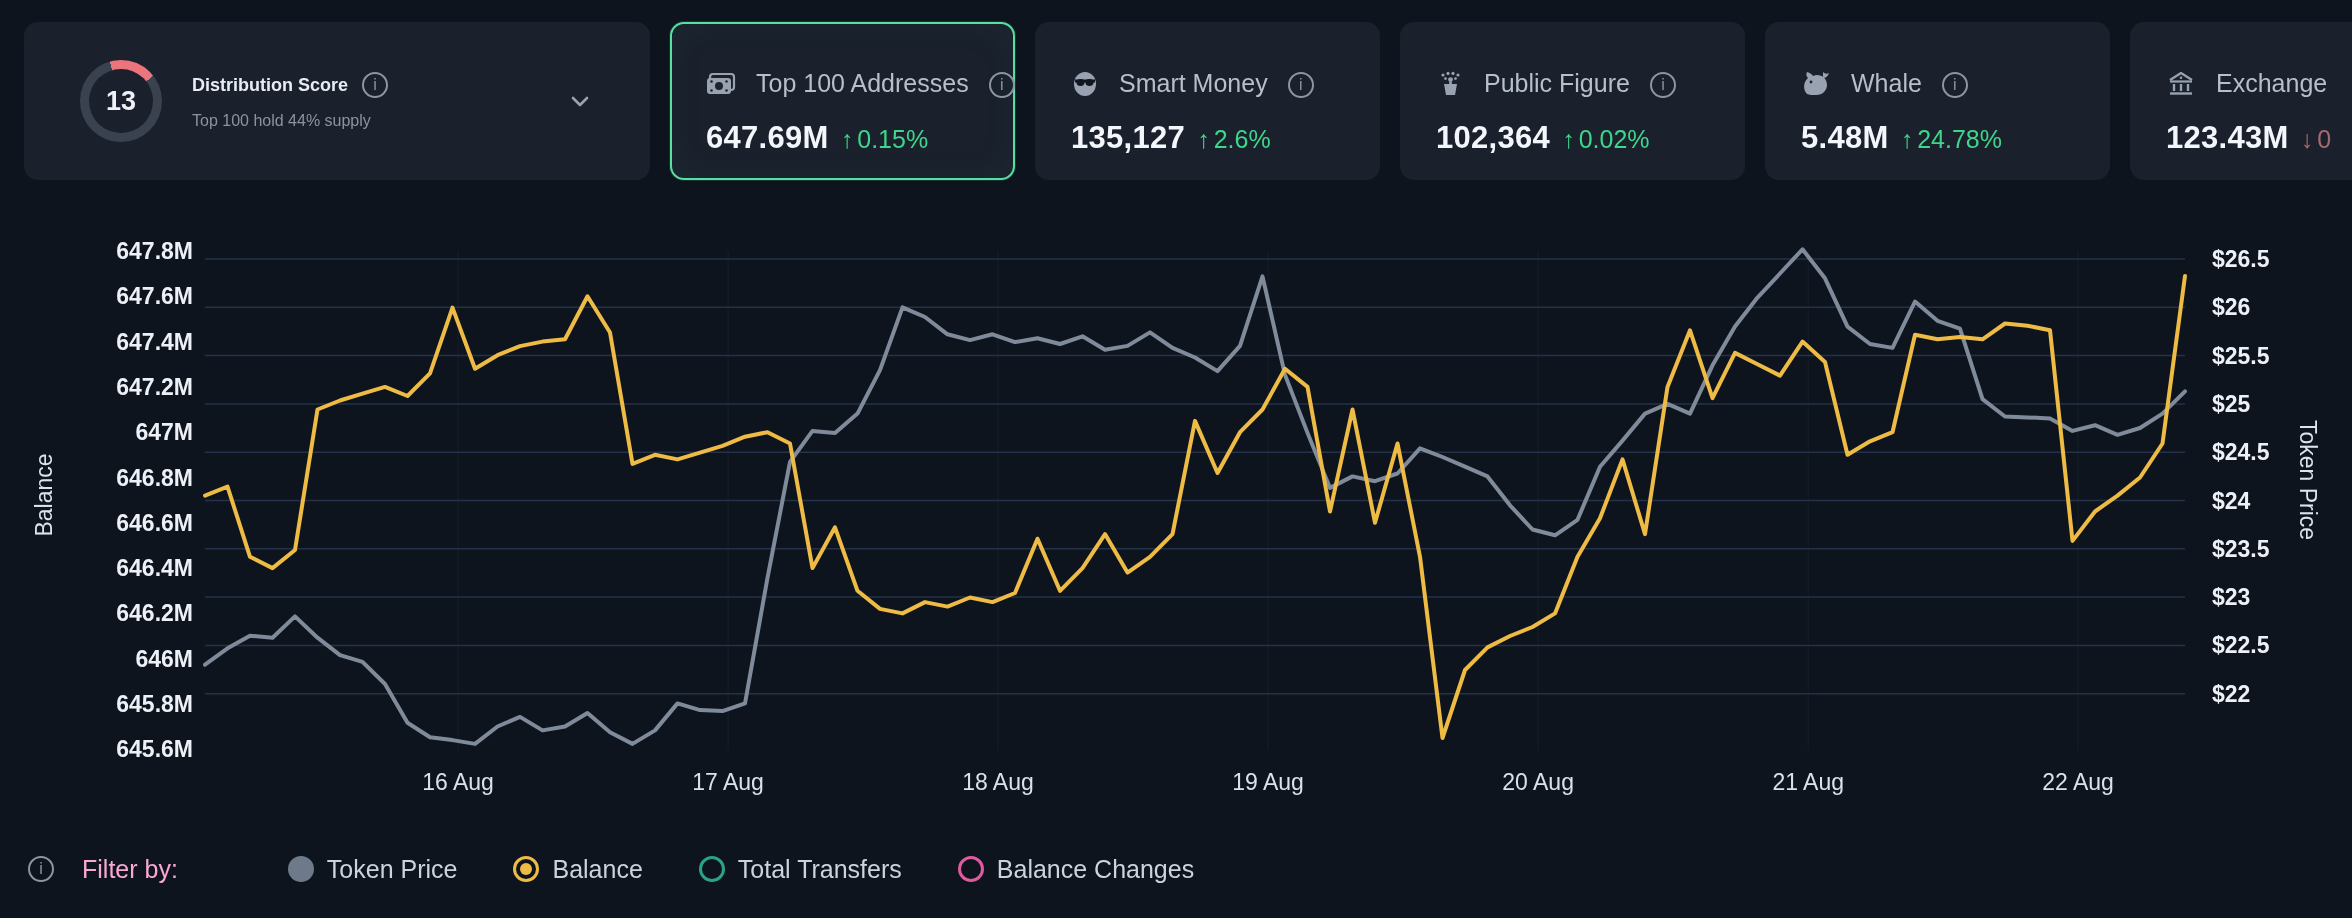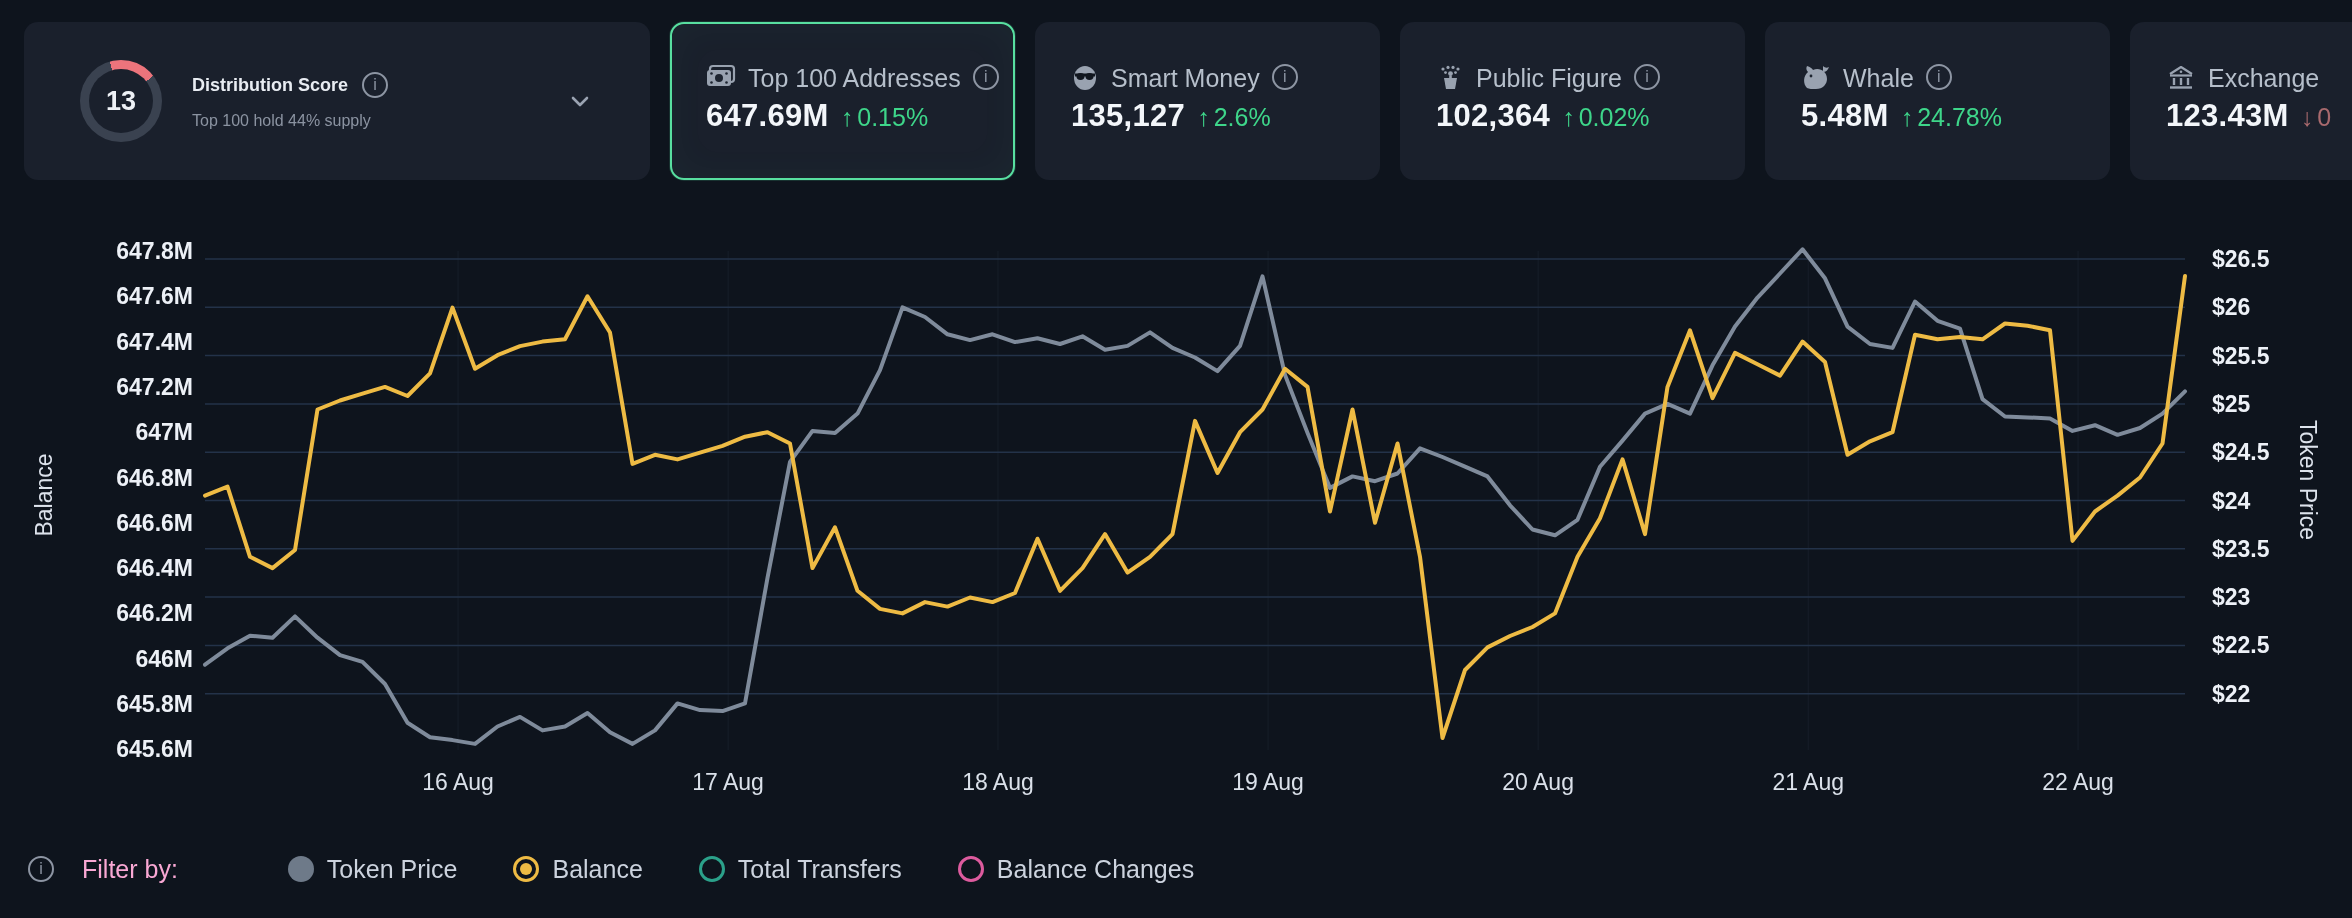--- a/index.html
+++ b/index.html
@@ -6,23 +6,23 @@
   #app{position:relative;width:2352px;height:918px;background:#0e141d;overflow:hidden;
        font-family:"Liberation Sans","DejaVu Sans",sans-serif;color:#e9eef5;}
 
   
   .cards-row{position:absolute;left:24px;top:22px;height:158px;display:flex;gap:20px;}
   .card{position:relative;background:#1a202c;border-radius:14px;height:158px;box-sizing:border-box;}
   .dist-card{width:626px;display:flex;align-items:center;padding:0 56px;}
   .metric-card{width:345px;padding:42px 2px 0 36px;flex:none;}
   .metric-card.selected{border:2px solid #58dfa0;padding:40px 0 0 34px;
         box-shadow:0 0 0 1px rgba(88,223,160,.15), inset 0 0 40px rgba(88,223,160,.04);}
-  .card-title-row{display:flex;align-items:flex-start;gap:12px;height:34px;}
+  .card-title-row{display:flex;align-items:flex-end;gap:20px;height:34px;}
   .card-title{font-size:25px;color:#b6bfcb;white-space:nowrap;}
-  .card-value-row{display:flex;align-items:baseline;gap:12px;}
+  .card-value-row{display:flex;align-items:baseline;gap:12px;margin-top:22px;}
   .card-value{font-size:31px;font-weight:bold;color:#f3f6fa;letter-spacing:.3px;}
   .delta{font-size:25px;display:flex;align-items:baseline;gap:4px;}
   .delta.up{color:#3ed68a;}
   .delta.down{color:#a96a6e;}
   .fade-right{position:absolute;top:0;right:0;bottom:0;width:150px;border-radius:0 14px 14px 0;
         background:linear-gradient(to right, rgba(26,32,44,0), #1a202c 85%);pointer-events:none;}
 
   
   .gauge{position:relative;width:82px;height:82px;border-radius:50%;flex:none;
          background:conic-gradient(from -16deg, #ec747c 0deg 68deg, #3a4250 68deg 360deg);}

